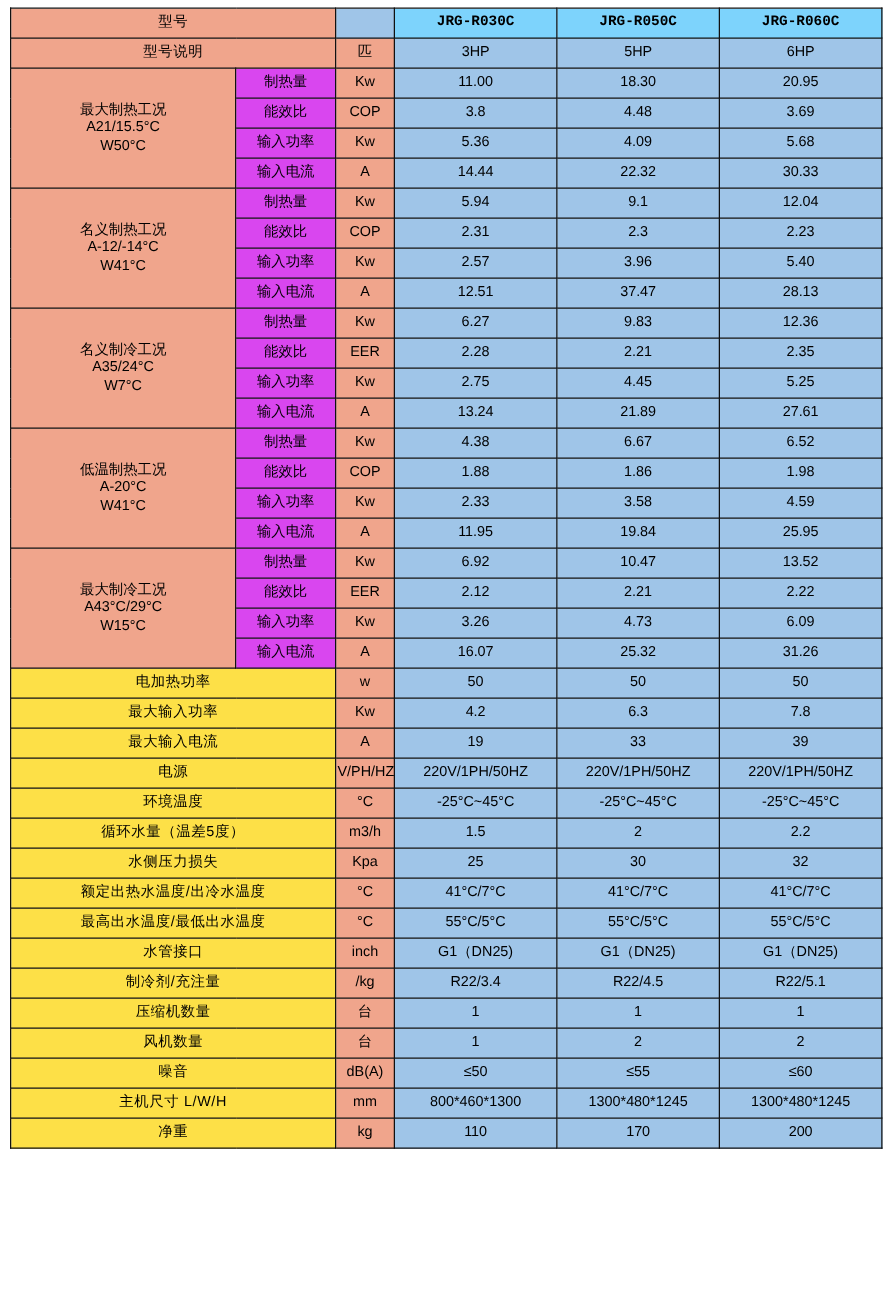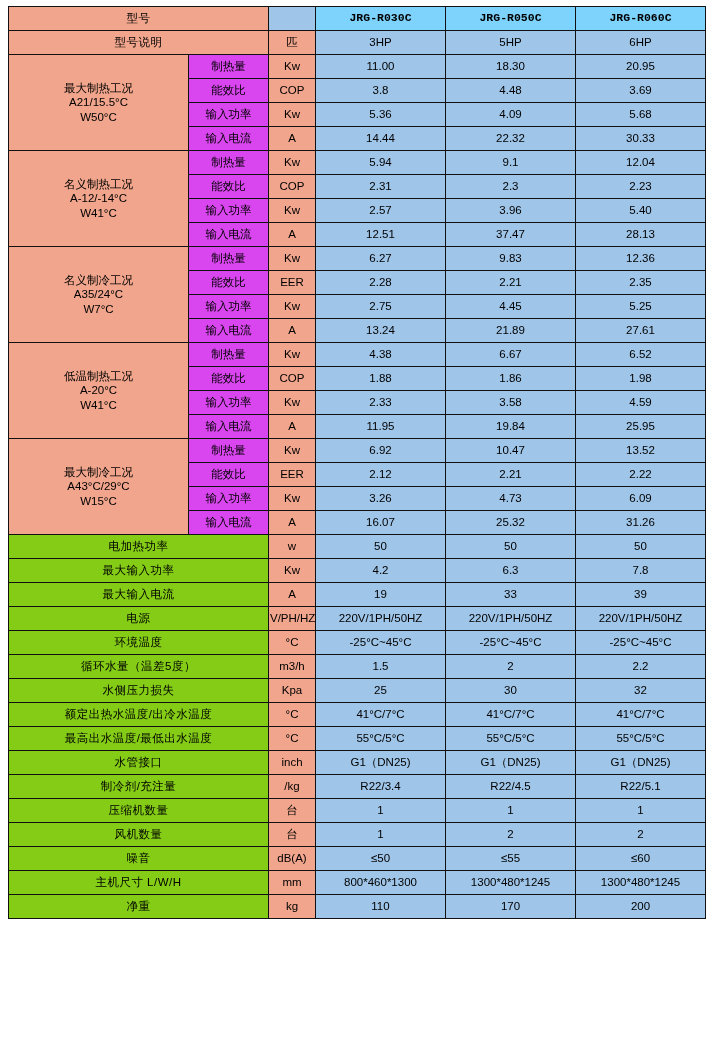--- a/index.html
+++ b/index.html
@@ -33,21 +33,21 @@
     height: 24px;
     box-sizing: border-box;
   }
   
   col.c-label { width: 180px; }
   col.c-sub   { width: 80px; }
   col.c-unit  { width: 47px; }
   col.c-model { width: 130px; }
 
   td.label {
-    background: #84cc16;
+    background: #fde047;
     color: #000000;
     letter-spacing: 0.5px;
   }
   td.sub {
     background: #d946ef;
     color: #000000;
   }
   td.unit {
     background: #f0a58c;
     color: #000000;

